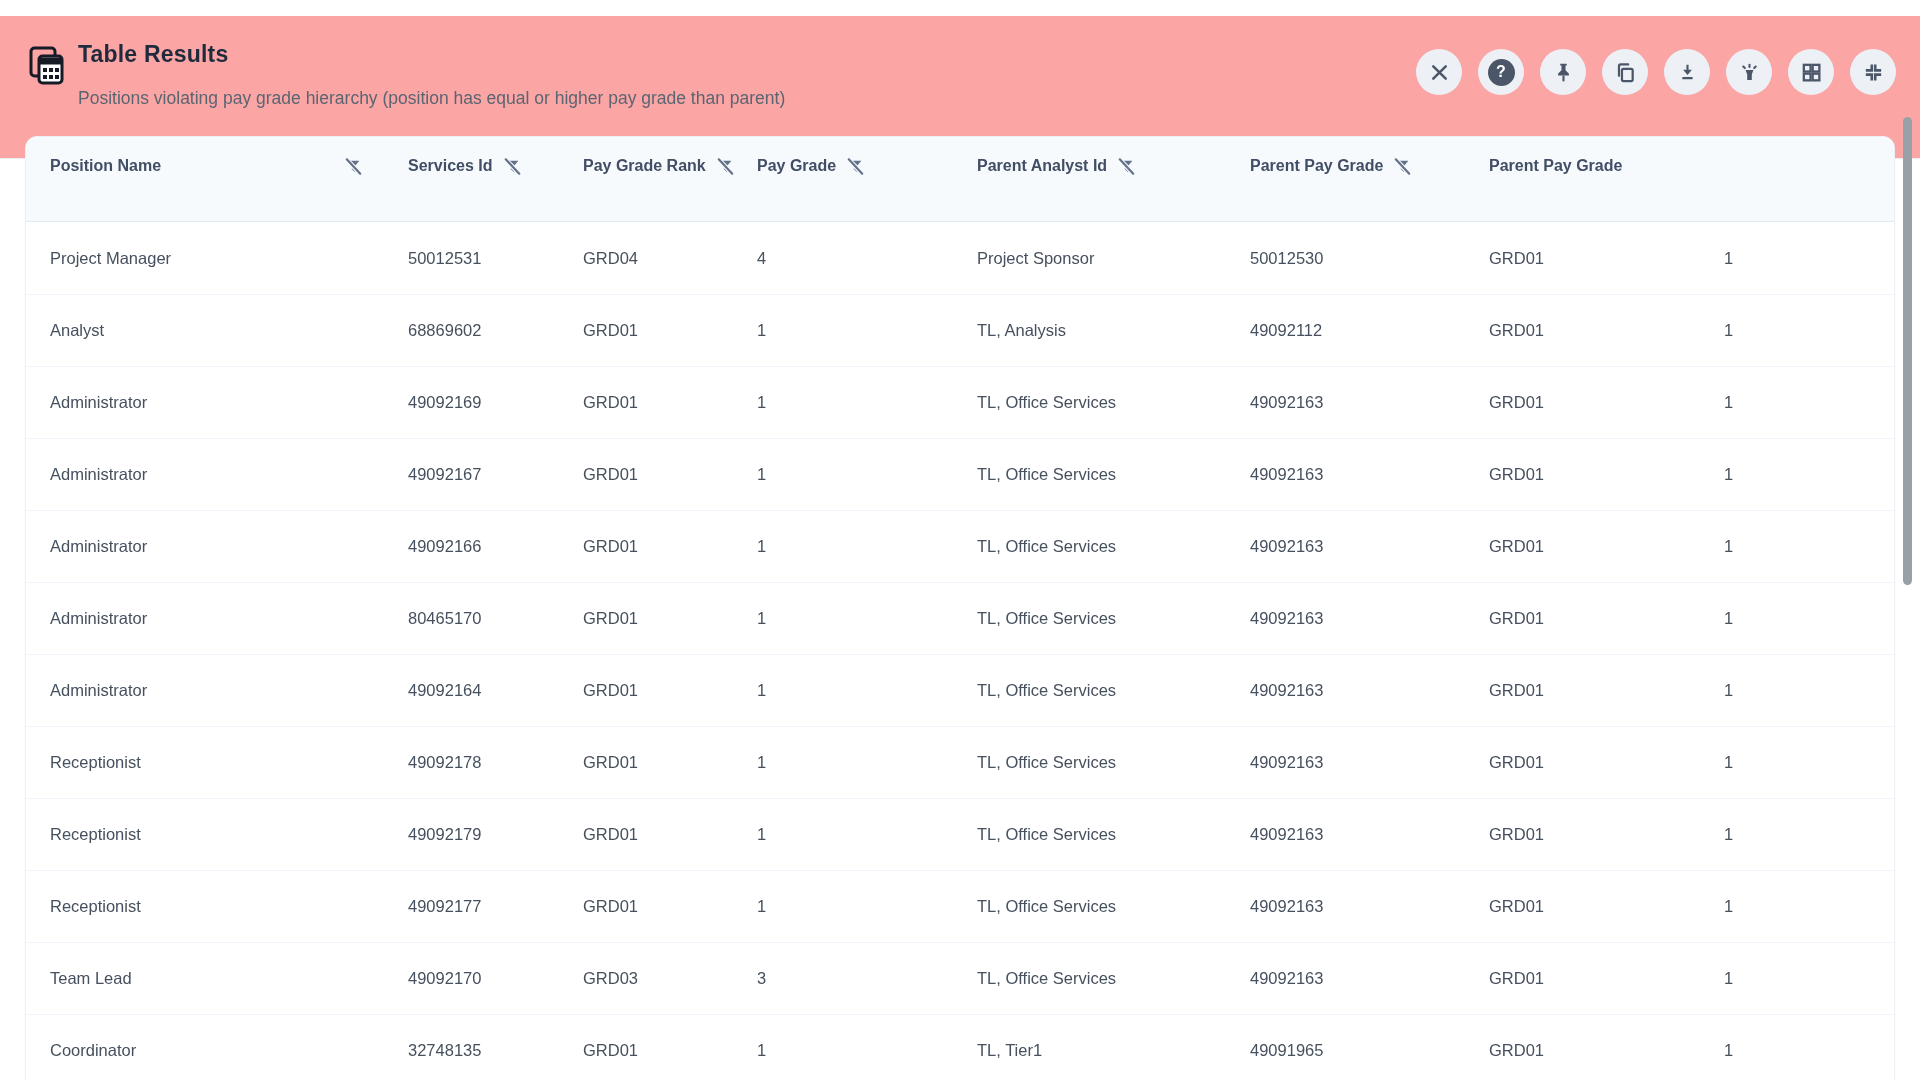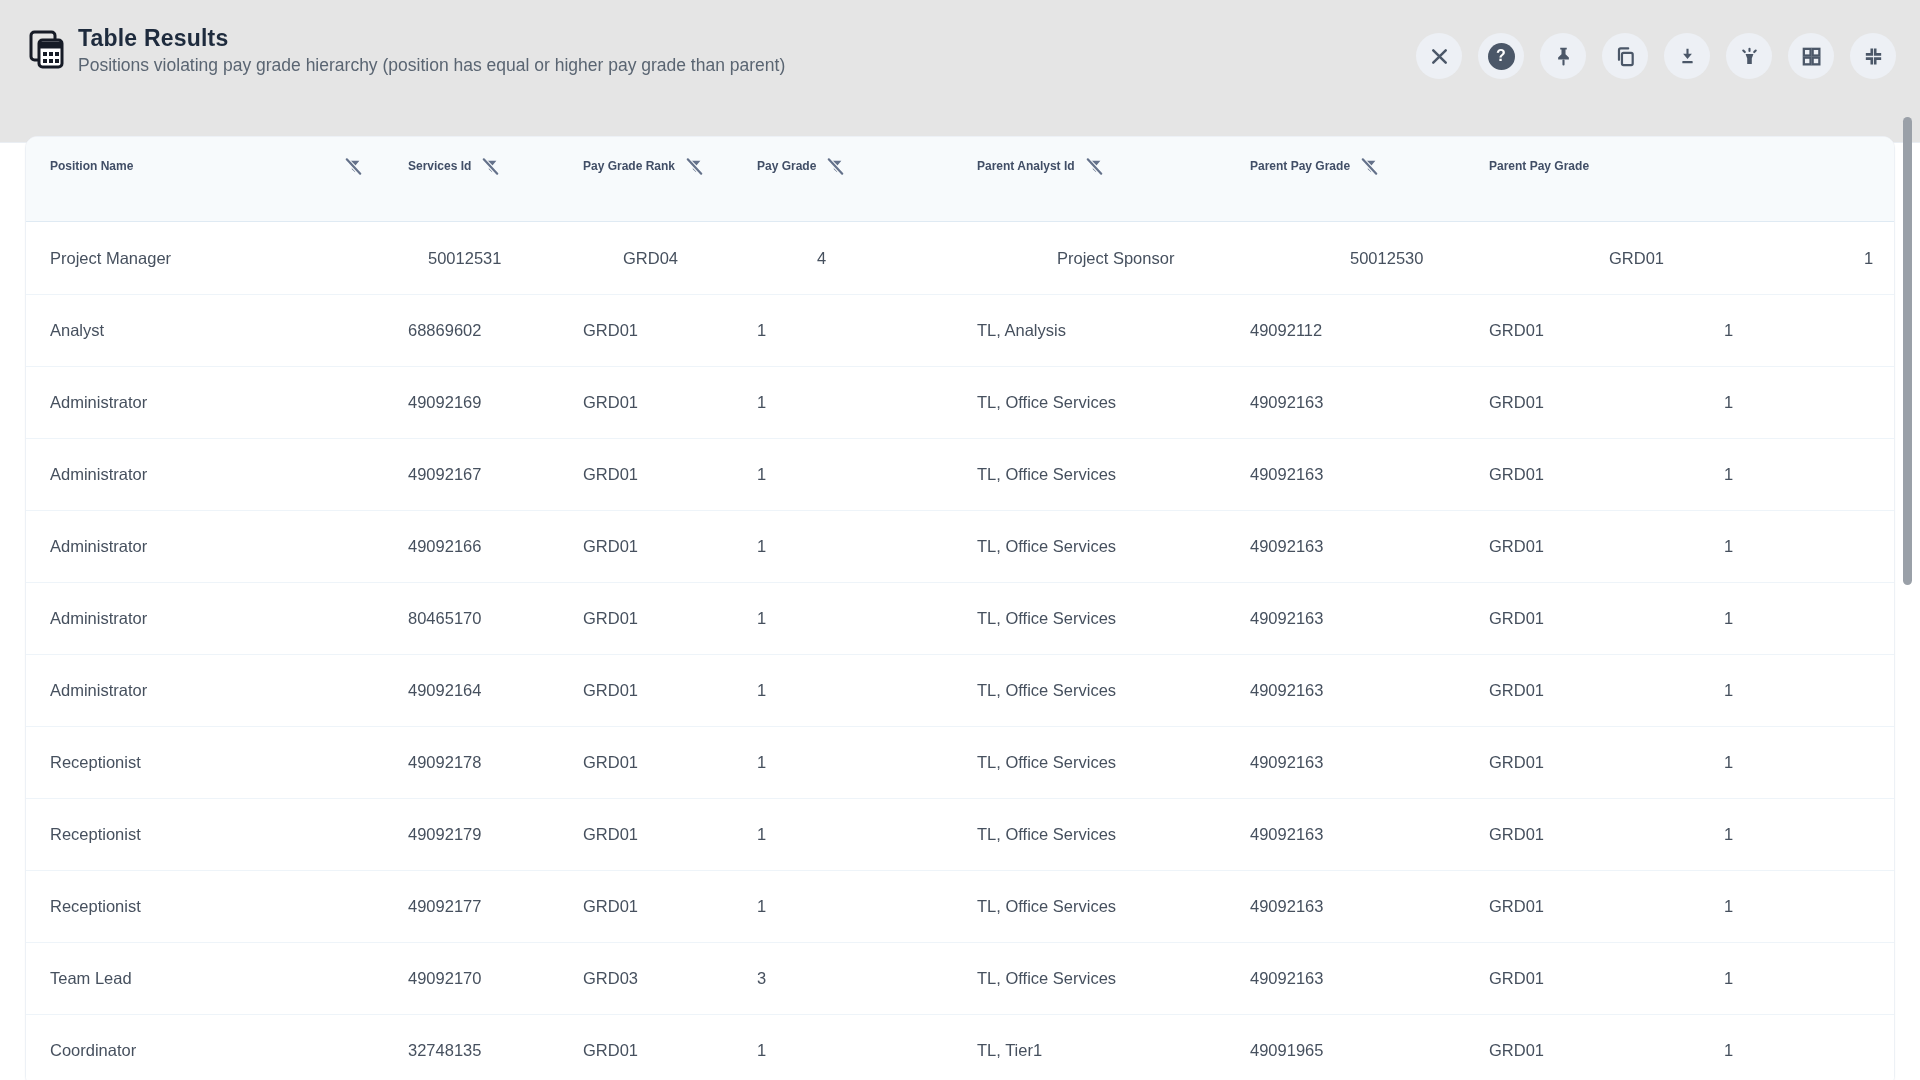--- a/index.html
+++ b/index.html
@@ -6,31 +6,31 @@
   html,body { width:1920px; height:1080px; overflow:hidden; }
   body {
     font-family: "Liberation Sans", sans-serif;
     background:#ffffff;
     position:relative;
     color:#46505e;
   }
 
   
   .top-band{
-    position:absolute; left:0; top:0; width:1920px; height:143px;
-    background:#e5e5e5;
+    position:absolute; left:0; top:16px; width:1920px; height:143px;
+    background:#fca5a5;
     border-bottom:1px solid #eaeef3;
   }
   .title-icon{ position:absolute; left:24px; top:27px; width:44px; height:44px; }
   .titles{ position:absolute; left:78px; top:25px; }
   .page-title{
     font-size:23px; font-weight:700; color:#1e2b3d; letter-spacing:.2px;
     font-family:"Liberation Sans", sans-serif;
   }
-  .page-subtitle{ font-size:17.5px; color:#5a6572; margin-top:3px; }
+  .page-subtitle{ font-size:17.5px; color:#5a6572; margin-top:20px; }
 
   .toolbar{ position:absolute; top:33px; right:24px; display:flex; gap:16px; }
   .icon-btn{
     width:46px; height:46px; border-radius:50%;
     background:#edf0f5; border:none; cursor:pointer;
     display:flex; align-items:center; justify-content:center;
     padding:0;
   }
   .icon-btn svg{ display:block; }
   .help-circle{
@@ -54,29 +54,29 @@
     grid-template-columns:382px 175px 174px 220px 273px 239px 235px minmax(20px,1fr);
   }
   .thead{
     height:85px;
     background:#f7fafc;
     border-bottom:1px solid #dfeaf3;
     align-content:start;
   }
   .th{
     height:58px; display:flex; align-items:center;
-    font-size:12px; font-weight:700; color:#414e66;
+    font-size:16px; font-weight:700; color:#414e66;
     white-space:nowrap; overflow:hidden;
   }
   .th:first-child, .td:first-child{ padding-left:24px; }
   .filter-icon{ margin-left:9px; flex:0 0 auto; }
   .th:first-child .filter-icon{ margin-left:auto; margin-right:44px; }
 
   .tr{ height:72px; align-items:center; background:#fff; border-top:1px solid #eef4f9; }
-  .tr:first-child{ border-top:none;gap:20px; }
+  .tr:first-child{ border-top:none; }
   .td{
     font-size:16.5px; color:#46505e; white-space:nowrap; overflow:hidden;
   }
 
   
   .v-scrollbar{
     position:absolute; left:1903px; top:117px; width:9px; height:468px;
     border-radius:5px; background:#9aa0a8;
   }
 </style>

